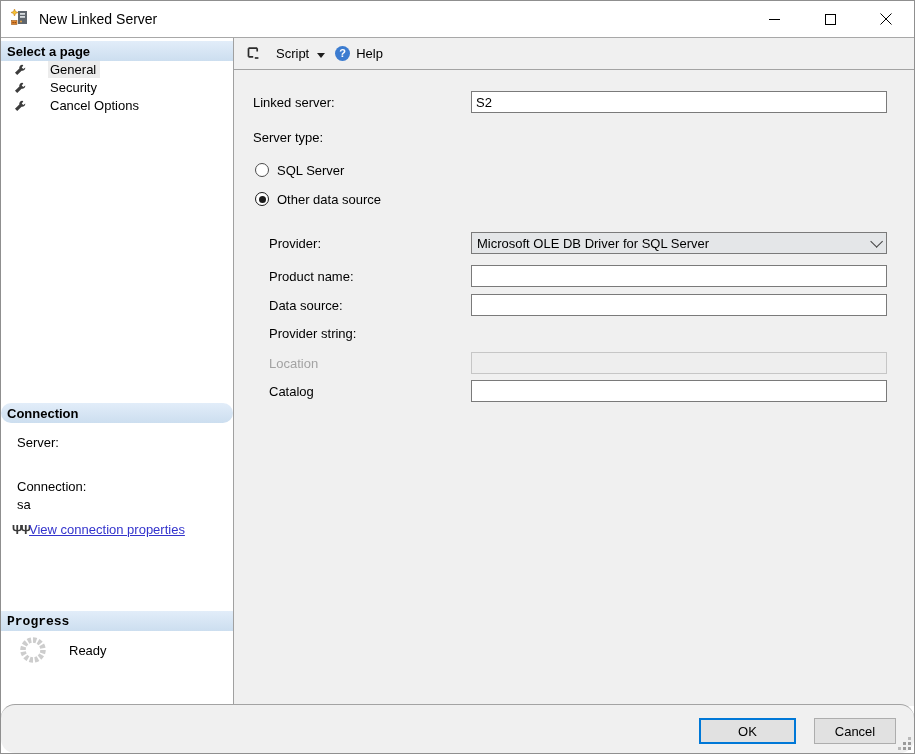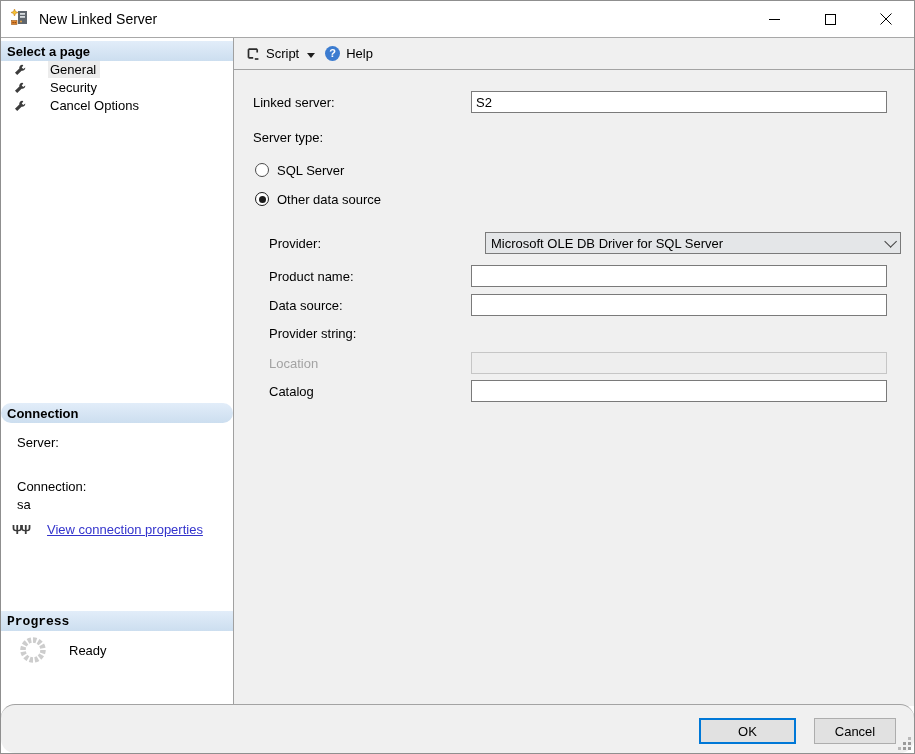--- a/index.html
+++ b/index.html
@@ -20,41 +20,41 @@
   .sidebar { position:absolute; top:37px; left:0; width:233px; height:668px; background:#fff;
              border-right:1px solid #a0a0a0; }
   .side-header { position:absolute; left:0; right:0; height:20px;
                  background:linear-gradient(#e2edf9,#ccdeef);
                  font-weight:bold; padding:3px 0 0 6px; }
   .hdr-select { top:3px; } .hdr-connection { top:365px;border-radius:10px; } .hdr-progress { top:573px;font-family:Liberation Mono, monospace; }
   .page-item { position:absolute; left:13px; display:flex; align-items:center; gap:6px; height:17px; }
   .page-item .pl { padding:1px 4px 1px 2px;margin-left:16px; }
   .page-item .pl.sel { background:#ececec; }
   .side-text { position:absolute; left:16px; }
-  .link-row { position:absolute; left:11px; top:484px; display:flex; align-items:center; gap:18px; }
+  .link-row { position:absolute; left:11px; top:484px; display:flex; align-items:center; gap:0; }
   .psi { font-size:13px; font-weight:bold; color:#3a3a3a; letter-spacing:-2px; }
   .conn-link { color:#3333cc; text-decoration:underline; cursor:pointer; }
   .progress-row { position:absolute; left:18px; top:598px; display:flex; align-items:center; gap:22px; }
 
   
   .main { position:absolute; top:37px; left:233px; width:682px; height:668px; background:#f0f0f0; }
   .toolbar { position:absolute; top:0; left:0; right:0; height:32px; border-bottom:1px solid #a3a3a3;
              display:flex; align-items:center; padding-left:8px; }
-  .tb-script { display:flex; align-items:center; gap:6px; padding:3px 4px; background:transparent; border:none; font-size:13px; }
+  .tb-script { display:flex; gap:16px; padding:3px 4px; background:transparent; border:none; font-size:13px; }
   .tb-chevron { margin:0 6px 0 4px; }
   .help-circle { width:15px; height:15px; border-radius:50%; background:#3c7cd0; color:#fff;
                  font-size:11px; font-weight:bold; text-align:center; line-height:15px; margin-right:6px; }
   .tb-help { display:flex; align-items:center; padding:3px 4px; background:transparent; border:none; font-size:13px; }
 
   .flabel { position:absolute; white-space:nowrap; }
   .tbox { position:absolute; left:237px; width:416px; height:22px; background:#fff;
           border:1px solid #7a7a7a; font-family:"Liberation Sans",sans-serif; font-size:13px; padding:1px 4px; }
   .combo { position:absolute; left:237px; width:416px; height:22px; background:#e4e6e8;
            border:1px solid #7a7a7a; display:flex; align-items:center; justify-content:space-between;
-           padding:0 7px 0 5px; font-size:13px;margin-left:14px; }
+           padding:0 7px 0 5px; font-size:13px; }
   .combo-chevron { width:9px; height:9px; border-right:1.5px solid #444; border-bottom:1.5px solid #444;
                    transform:rotate(45deg) translateY(-3px); }
   .focusbox { position:absolute; left:236px; width:418px; height:23px; background:#fff;
               border:1px solid #0078d7; display:flex; align-items:center; padding:0 3px; }
   .caret { width:1px; height:15px; background:#000; }
   .disabled-box { background:#eeeeee; border:1px solid #c6c6c6; }
   .disabled-lbl { color:#a3a3a3; }
 
   .radio-row { position:absolute; left:21px; display:flex; align-items:center; gap:8px; height:16px; }
   .radio { width:14px; height:14px; border-radius:50%; border:1px solid #4c4c4c; background:#fff;

